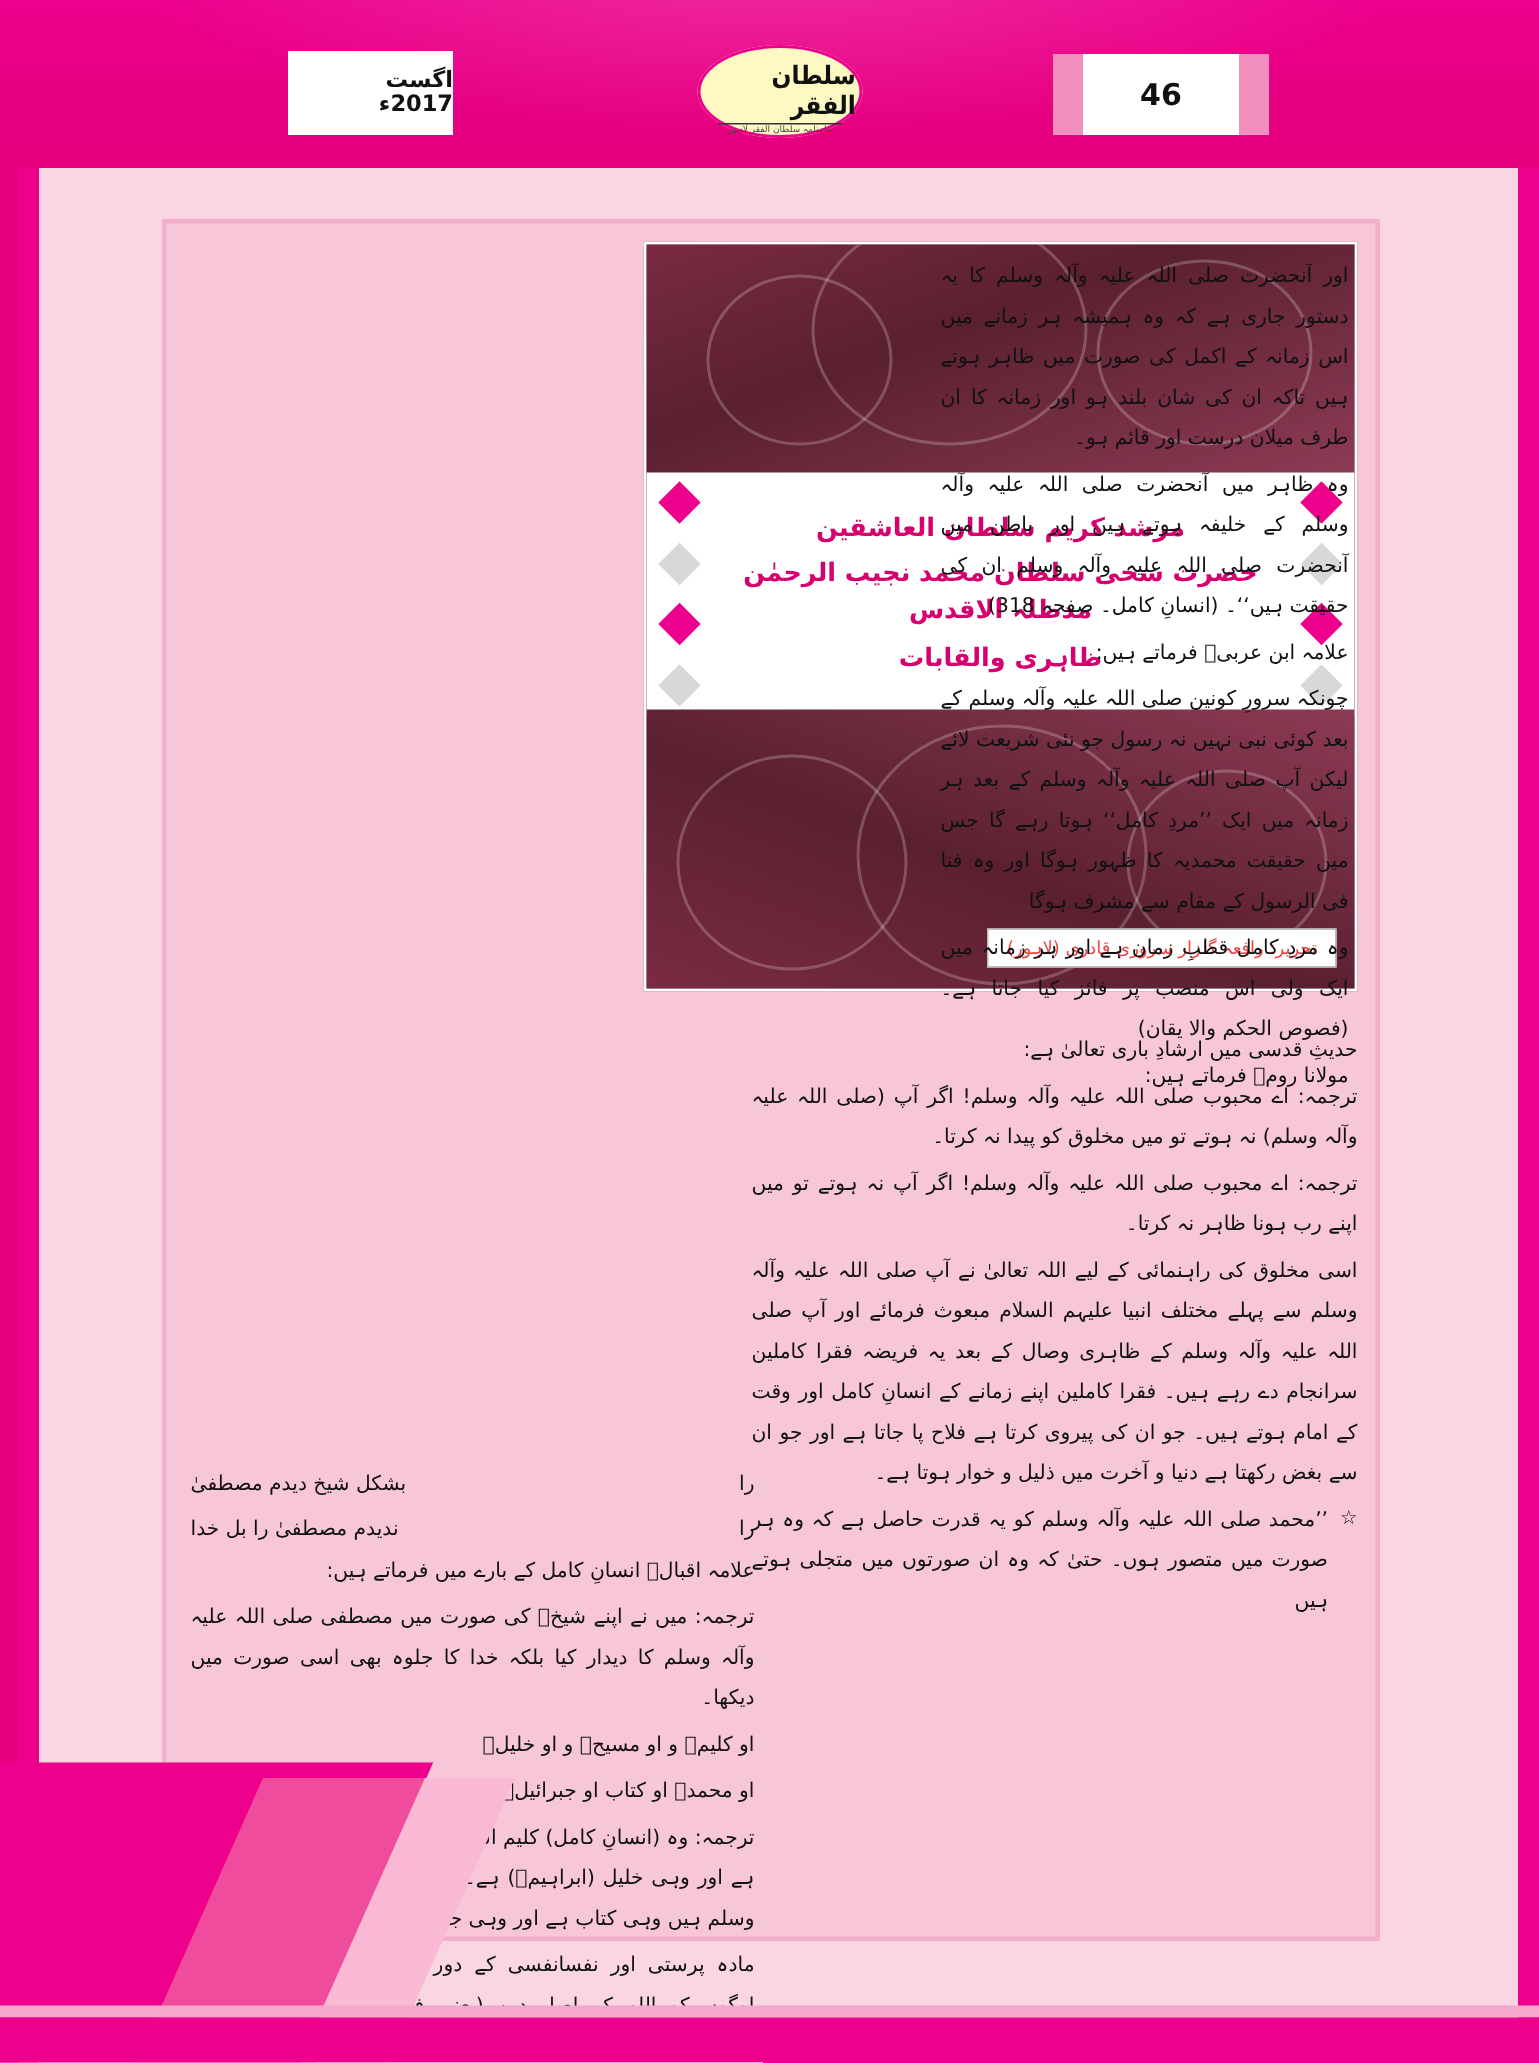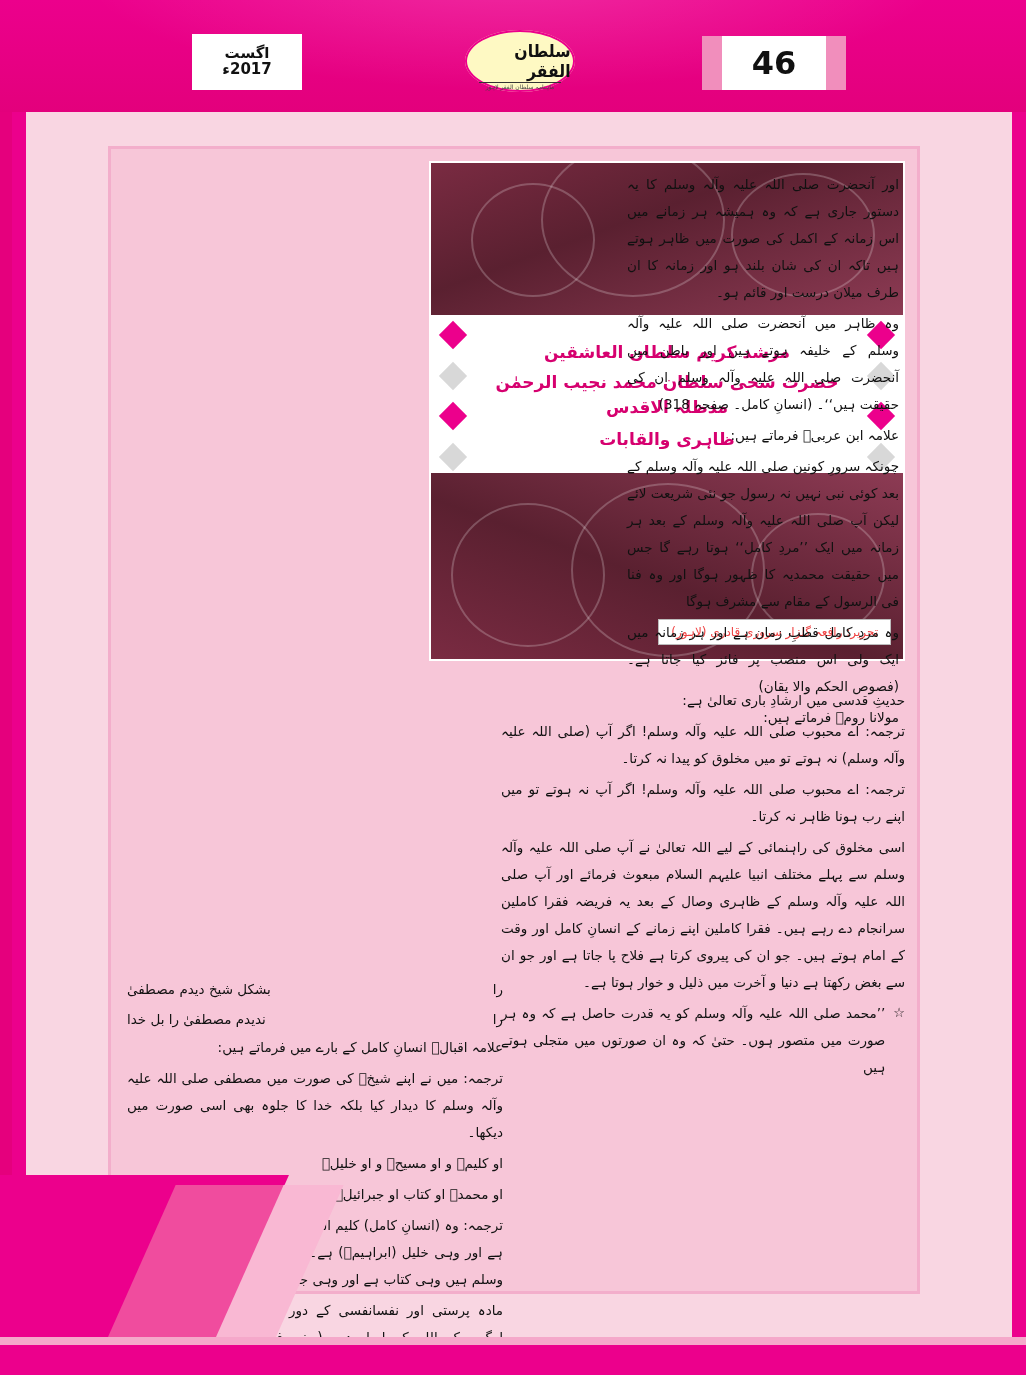--- a/index.html
+++ b/index.html
@@ -64,21 +64,21 @@
   .right-strip{
     position:absolute;right:0;top:112px;width:14px;height:1237px;
     background:#ec008c;
   }
 
   
   .hdr-date{
     position:absolute;top:34px;left:192px;width:110px;height:56px;
     background:#ffffff;
     clip-path:polygon(0 0,100% 0,100% 100%,0 100%);
-    display:flex;flex-direction:column;align-items:center;justify-content:center;
+    display:flex;flex-direction:column;justify-content:center;
     color:#111;line-height:1.05;
   }
   .hdr-date .ribbon-l,.hdr-date .ribbon-r{
     position:absolute;top:0;width:18px;height:56px;background:#f18ebc;
   }
   .hdr-date .ribbon-l{left:-18px;clip-path:polygon(0 0,100% 0,100% 100%,0 100%);}
   .hdr-date .ribbon-r{right:-18px;clip-path:polygon(0 0,100% 0,100% 100%,0 100%);}
   .hdr-date .m{font-size:15px;font-weight:bold;}
   .hdr-date .y{font-size:15px;font-weight:bold;}
 
@@ -96,21 +96,21 @@
     position:absolute;bottom:9px;left:14px;right:14px;height:1px;background:#333;
   }
   .hdr-logo .logosmall{
     position:absolute;bottom:2px;left:0;right:0;text-align:center;font-size:6px;color:#444;
   }
 
   .hdr-page{
     position:absolute;top:36px;right:200px;width:104px;height:54px;
     background:#ffffff;
     display:flex;align-items:center;justify-content:center;
-    color:#111;font-size:32px;font-weight:bold;
+    color:#111;font-size:20px;font-weight:bold;
   }
   .hdr-page .ribbon-l,.hdr-page .ribbon-r{
     position:absolute;top:0;width:20px;height:54px;background:#f18ebc;
   }
   .hdr-page .ribbon-l{left:-20px;}
   .hdr-page .ribbon-r{right:-20px;}
 
   
   .card{
     position:absolute;left:108px;top:146px;width:812px;height:1148px;

